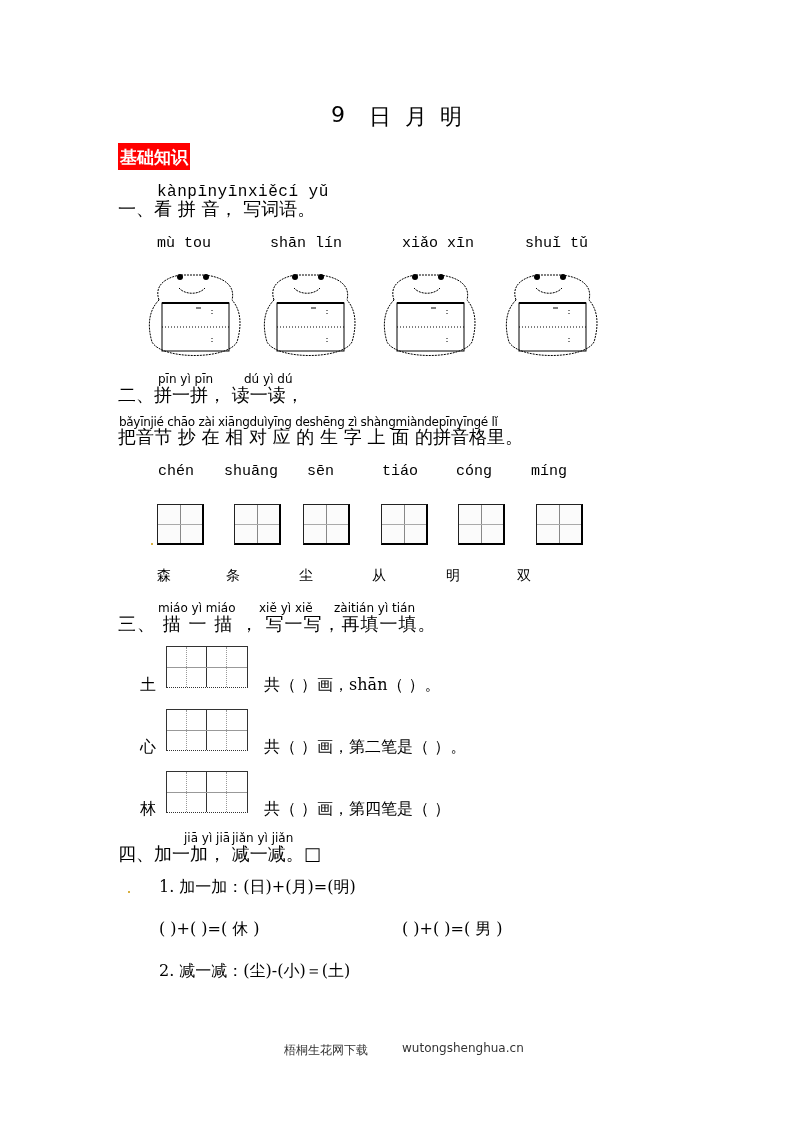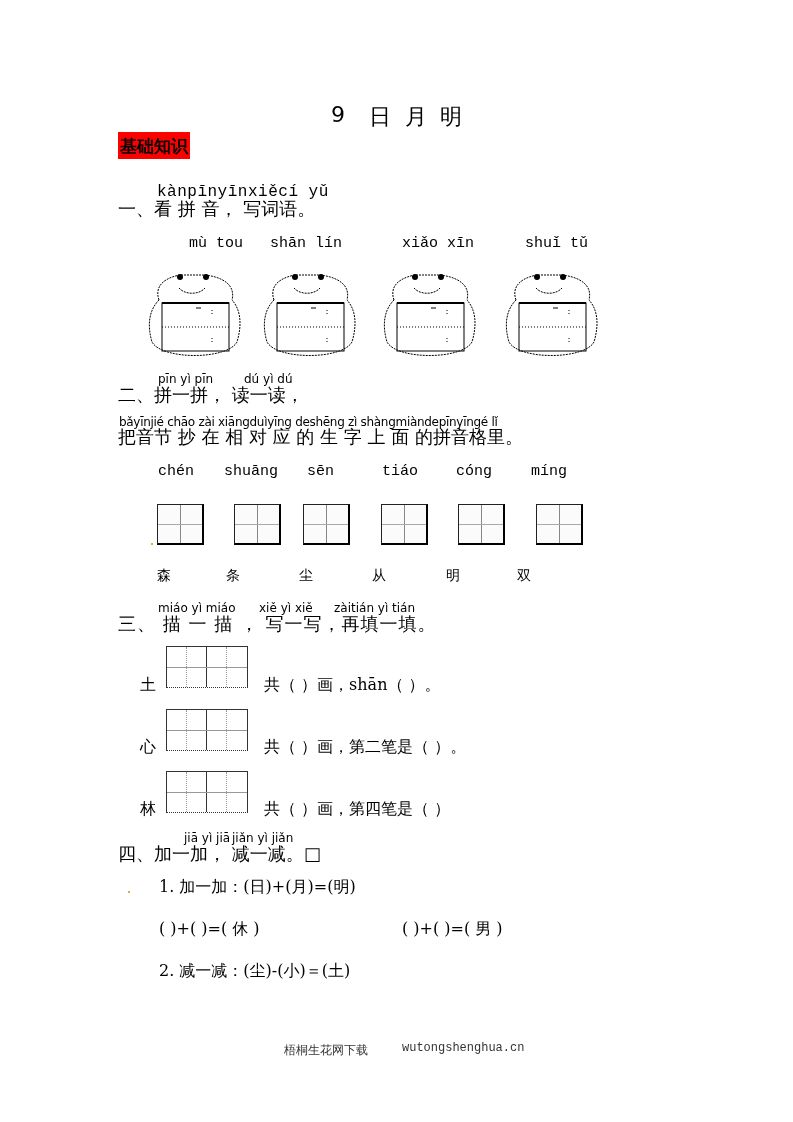--- a/index.html
+++ b/index.html
@@ -4,21 +4,21 @@
   <style>
     html, body { margin: 0; padding: 0; background: #ffffff; }
     body { width: 793px; height: 1122px; position: relative; overflow: hidden;
            font-family: "DejaVu Sans", "Liberation Sans", sans-serif; color: #000; }
     .abs { position: absolute; white-space: nowrap; }
     .serif { font-family: "DejaVu Serif", "Liberation Serif", serif; }
     .mono { font-family: "Liberation Mono", "DejaVu Sans Mono", monospace; }
 
     .title { top: 102px; left: 0; width: 793px; text-align: left; font-size: 22px; letter-spacing: 4px; }
     .title span { position: absolute; }
-    .badge { top: 132px; left: 118px; background: #ff0000; color: #000000; font-size: 17px; font-weight: bold;
+    .badge { top: 143px; left: 118px; background: #ff0000; color: #ffffff; font-size: 17px; font-weight: bold;
              padding: 3px 2px 2px 2px; line-height: 22px; }
 
     .q-heading { font-size: 18px; line-height: 20px; }
     .ruby { font-size: 12px; line-height: 12px; }
     .ruby-mono { font-size: 16px; line-height: 12px; letter-spacing: 0.5px; }
 
     .py { font-size: 15px; }
 
     
     .frog { position: absolute; width: 96px; height: 90px; }
@@ -32,40 +32,40 @@
     .chars { font-size: 14px; }
 
     
     .dtzg { position: absolute; width: 80px; height: 40px; border: 1px solid #333; border-bottom: 1px dotted #333; }
     .dtzg .v1 { position: absolute; left: 19px; top: 0; bottom: 0; border-left: 1px dotted #999; }
     .dtzg .v2 { position: absolute; left: 39px; top: 0; bottom: 0; border-left: 1px solid #333; }
     .dtzg .v3 { position: absolute; left: 59px; top: 0; bottom: 0; border-left: 1px dotted #999; }
     .dtzg .h { position: absolute; top: 20px; left: 0; right: 0; border-top: 1px solid #999; }
 
     .line-text { font-size: 16px; }
-    .footer { font-size: 12px; color: #333; font-family: Liberation Mono, monospace; }
+    .footer { font-size: 12px; color: #333; }
     .dot { position: absolute; width: 2px; height: 2px; background: #d8b040; }
   </style>
 </head>
 <body>
 
 <div class="abs title">
   <span style="left:331px;">9</span>
   <span style="left:369px;">日</span>
   <span style="left:405px;">月</span>
   <span style="left:440px;">明</span>
 </div>
 
 <div class="abs badge">基础知识</div>
 
 <div class="abs ruby-mono mono" style="top:186px; left:157px;">kànpīnyīn</div>
 <div class="abs ruby-mono mono" style="top:186px; left:248px;">xiěcí yǔ</div>
 <div class="abs q-heading" style="top:199px; left:118px;">一、看 拼 音， 写词语。</div>
 
-<div class="abs py mono" style="top:235px; left:157px;margin-left:32px;">mù tou</div>
+<div class="abs py mono" style="top:235px; left:157px;">mù tou</div>
 <div class="abs py mono" style="top:235px; left:270px;">shān lín</div>
 <div class="abs py mono" style="top:235px; left:402px;">xiǎo xīn</div>
 <div class="abs py mono" style="top:235px; left:525px;">shuǐ tǔ</div>
 
 <svg class="frog" style="left:147px; top:270px;" viewBox="0 0 96 90">
   <g fill="none" stroke="#000" stroke-width="1" stroke-dasharray="2,1">
     <path d="M12,30 C5,10 30,5 35,5 L55,5 C65,5 90,10 85,30"></path>
     <path d="M12,30 C2,40 0,55 5,72 C15,90 80,90 90,72 C95,55 94,40 85,30"></path>
     <path d="M32,18 C38,25 52,25 58,18"></path>
   </g>

